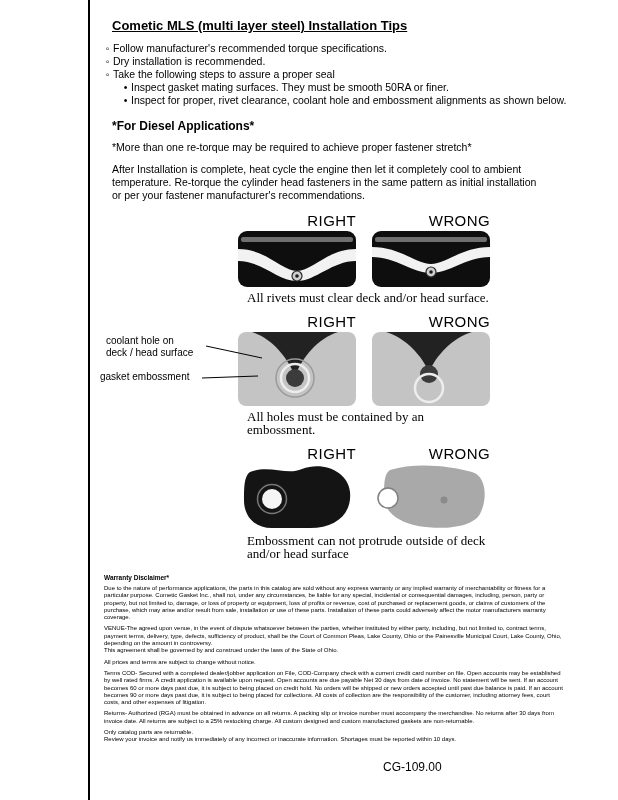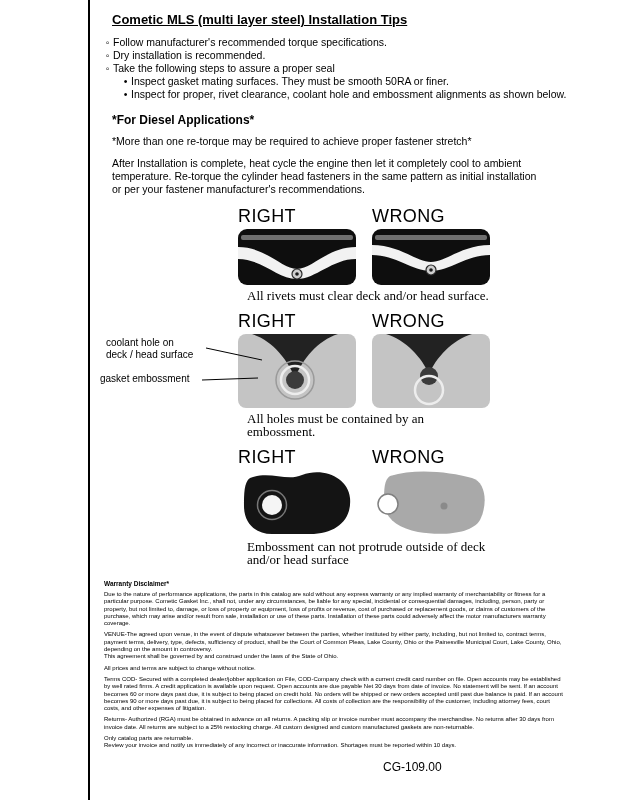--- a/index.html
+++ b/index.html
@@ -1,29 +1,29 @@
 <!DOCTYPE html>
 <html><head>
 <meta charset="utf-8">
 <style>
   html,body{margin:0;padding:0;background:#ececec;}
   .page{position:relative;width:618px;height:800px;background:#ffffff;
         font-family:"Liberation Sans",sans-serif;color:#000;overflow:hidden;margin:0 auto;}
   .left-rule{position:absolute;left:88px;top:0;width:2px;height:800px;background:#000;}
-  .content{position:absolute;left:100px;top:12px;width:505px;}
+  .content{position:absolute;left:100px;top:18px;width:505px;}
   .title{font-size:13px;font-weight:bold;text-decoration:underline;margin:0 0 9px 12px;}
   .b-item{display:flex;font-size:10.5px;line-height:13px;margin-left:2px;}
   .b-item .marker{width:11px;flex:none;text-align:center;}
   .b-item.sub{margin-left:20px;}
   .section-heading{font-size:12px;font-weight:bold;margin:12px 0 8px 12px;}
   .body-p{font-size:10.5px;line-height:13px;margin:0 0 9px 12px;width:482px;white-space:pre-line;}
   .note-p{margin-top:2px;}
   .diagrams{position:relative;margin:10px 0 0 138px;width:252px;}
   .label-row{display:flex;gap:16px;margin-bottom:2px;}
-  .label-row .dlabel{width:118px;text-align:left;font-size:18px;letter-spacing:.4px;}
+  .label-row .dlabel{width:118px;text-align:right;font-size:15px;letter-spacing:.4px;}
   .img-row{display:flex;gap:16px;}
   .img-row svg{display:block;}
   .caption{font-size:13px;line-height:13px;margin:4px 0 9px 9px;white-space:pre-line;font-family:Liberation Serif, serif;}
   .row-wrap{position:relative;}
   .ann{position:absolute;font-size:10px;line-height:11.5px;white-space:pre-line;}
   .ann1{left:-132px;top:3px;width:96px;}
   .ann2{left:-138px;top:39px;width:102px;}
   .ann-lines{position:absolute;left:-38px;top:0;overflow:visible;z-index:2;}
   .disclaimer{margin:14px 0 0 4px;width:462px;}
   .disc-h{font-size:6.5px;font-weight:bold;margin:0 0 4px 0;}

